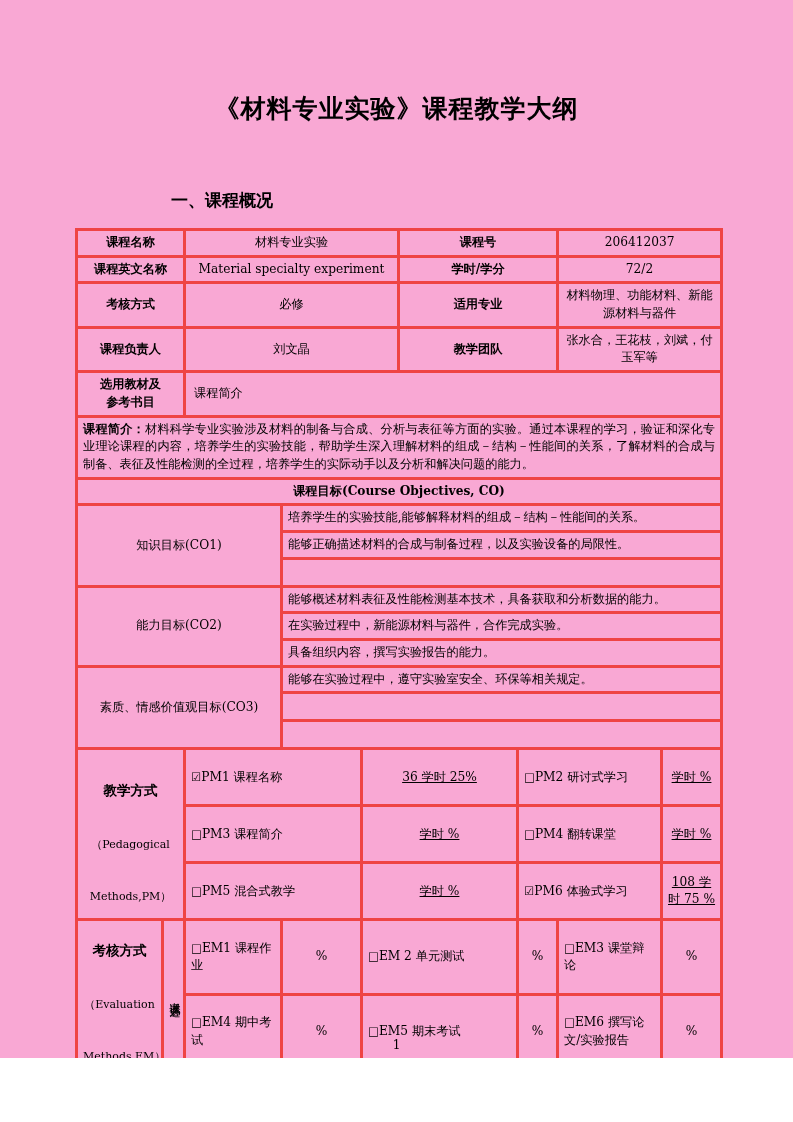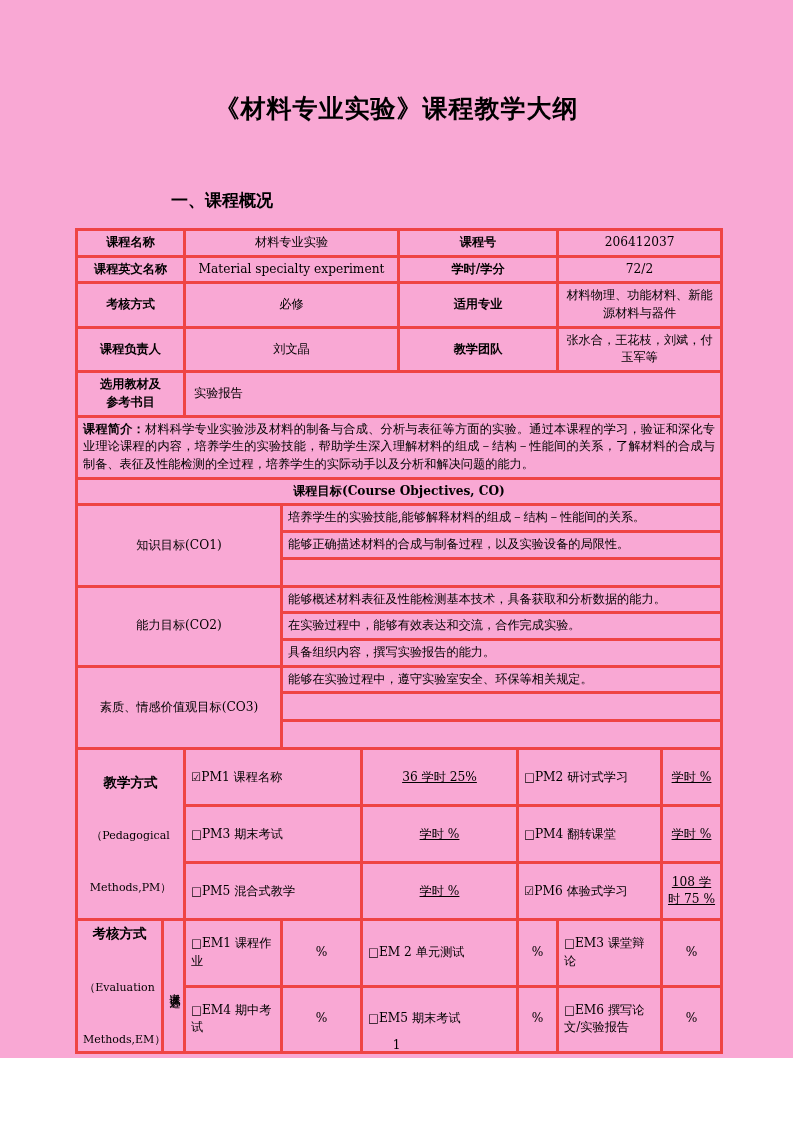--- a/index.html
+++ b/index.html
@@ -88,20 +88,21 @@
     text-align: center;
     font-size: 12px;
     line-height: 1.3;
     vertical-align: middle;
   }
   .pm-lbl .big {
     font-weight: bold;
     font-size: 13.5px;
     display: block;
     margin-bottom: 2px;
+    margin-top: 17px;
   }
   .pm-lbl .sm {
     display: block;
     font-size: 11px;
     font-family: "DejaVu Serif", "Liberation Serif", serif;
     margin-top: 36px;
   }
   .pm-cell {
     text-align: left;
     font-size: 12.2px;
@@ -195,21 +196,21 @@
       <td class="val" colspan="3">刘文晶</td>
       <td class="lbl" colspan="2">教学团队</td>
       <td class="val" colspan="2" style="text-align:center">张水合，王花枝，刘斌，付玉军等</td>
     </tr>
 
     <tr>
       <td class="lbl" colspan="2">
         <span>选用教材及</span><br>
         <span>参考书目</span>
       </td>
-      <td class="lft" colspan="7" style="padding-left:8px">实验报告</td>
+      <td class="lft" colspan="7" style="padding-left:8px">课程简介</td>
     </tr>
 
     <tr>
       <td class="intro" colspan="9"><b>课程简介：</b><span>材料科学专业实验涉及材料的制备与合成、分析与表征等方面的实验。通过本课程的学习，验证和深化专业理论课程的内容，培养学生的实验技能，帮助学生深入理解材料的组成－结构－性能间的关系，了解材料的合成与制备、表征及性能检测的全过程，培养学生的实际动手以及分析和解决问题的能力。</span></td>
     </tr>
 
     <tr>
       <td class="co-head" colspan="9">课程目标(Course Objectives, CO)</td>
     </tr>
 
@@ -222,21 +223,21 @@
     </tr>
     <tr class="blank-row">
       <td class="co-item" colspan="6"></td>
     </tr>
 
     <tr>
       <td class="co-lbl" colspan="3" rowspan="3">能力目标(CO2)</td>
       <td class="co-item" colspan="6">能够概述材料表征及性能检测基本技术，具备获取和分析数据的能力。</td>
     </tr>
     <tr>
-      <td class="co-item" colspan="6">在实验过程中，能够有效表达和交流，合作完成实验。</td>
+      <td class="co-item" colspan="6">在实验过程中，新能源材料与器件，合作完成实验。</td>
     </tr>
     <tr>
       <td class="co-item" colspan="6">具备组织内容，撰写实验报告的能力。</td>
     </tr>
 
     <tr>
       <td class="co-lbl" colspan="3" rowspan="3">素质、情感价值观目标(CO3)</td>
       <td class="co-item" colspan="6">能够在实验过程中，遵守实验室安全、环保等相关规定。</td>
     </tr>
     <tr class="blank-row">
@@ -251,21 +252,21 @@
         <span class="big">教学方式</span>
         <span class="sm">（Pedagogical</span>
         <span class="sm">Methods,PM）</span>
       </td>
       <td class="pm-cell" colspan="2"><span class="box">☑</span><span>PM1 课程名称</span></td>
       <td class="pm-val" colspan="2">36 学时  25%</td>
       <td class="pm-cell" colspan="2" style="text-align:left"><span class="box">□</span><span>PM2 研讨式学习</span></td>
       <td class="pm-val">学时    %</td>
     </tr>
     <tr>
-      <td class="pm-cell" colspan="2"><span class="box">□</span><span>PM3 期末考试</span></td>
+      <td class="pm-cell" colspan="2"><span class="box">□</span><span>PM3 课程简介</span></td>
       <td class="pm-val" colspan="2">学时    %</td>
       <td class="pm-cell" colspan="2" style="text-align:left"><span class="box">□</span><span>PM4 翻转课堂</span></td>
       <td class="pm-val">学时    %</td>
     </tr>
     <tr>
       <td class="pm-cell" colspan="2"><span class="box">□</span><span>PM5 混合式教学</span></td>
       <td class="pm-val" colspan="2">学时    %</td>
       <td class="pm-cell" colspan="2" style="text-align:left"><span class="box">☑</span><span>PM6 体验式学习</span></td>
       <td class="pm-val">108 学时  75 %</td>
     </tr>

